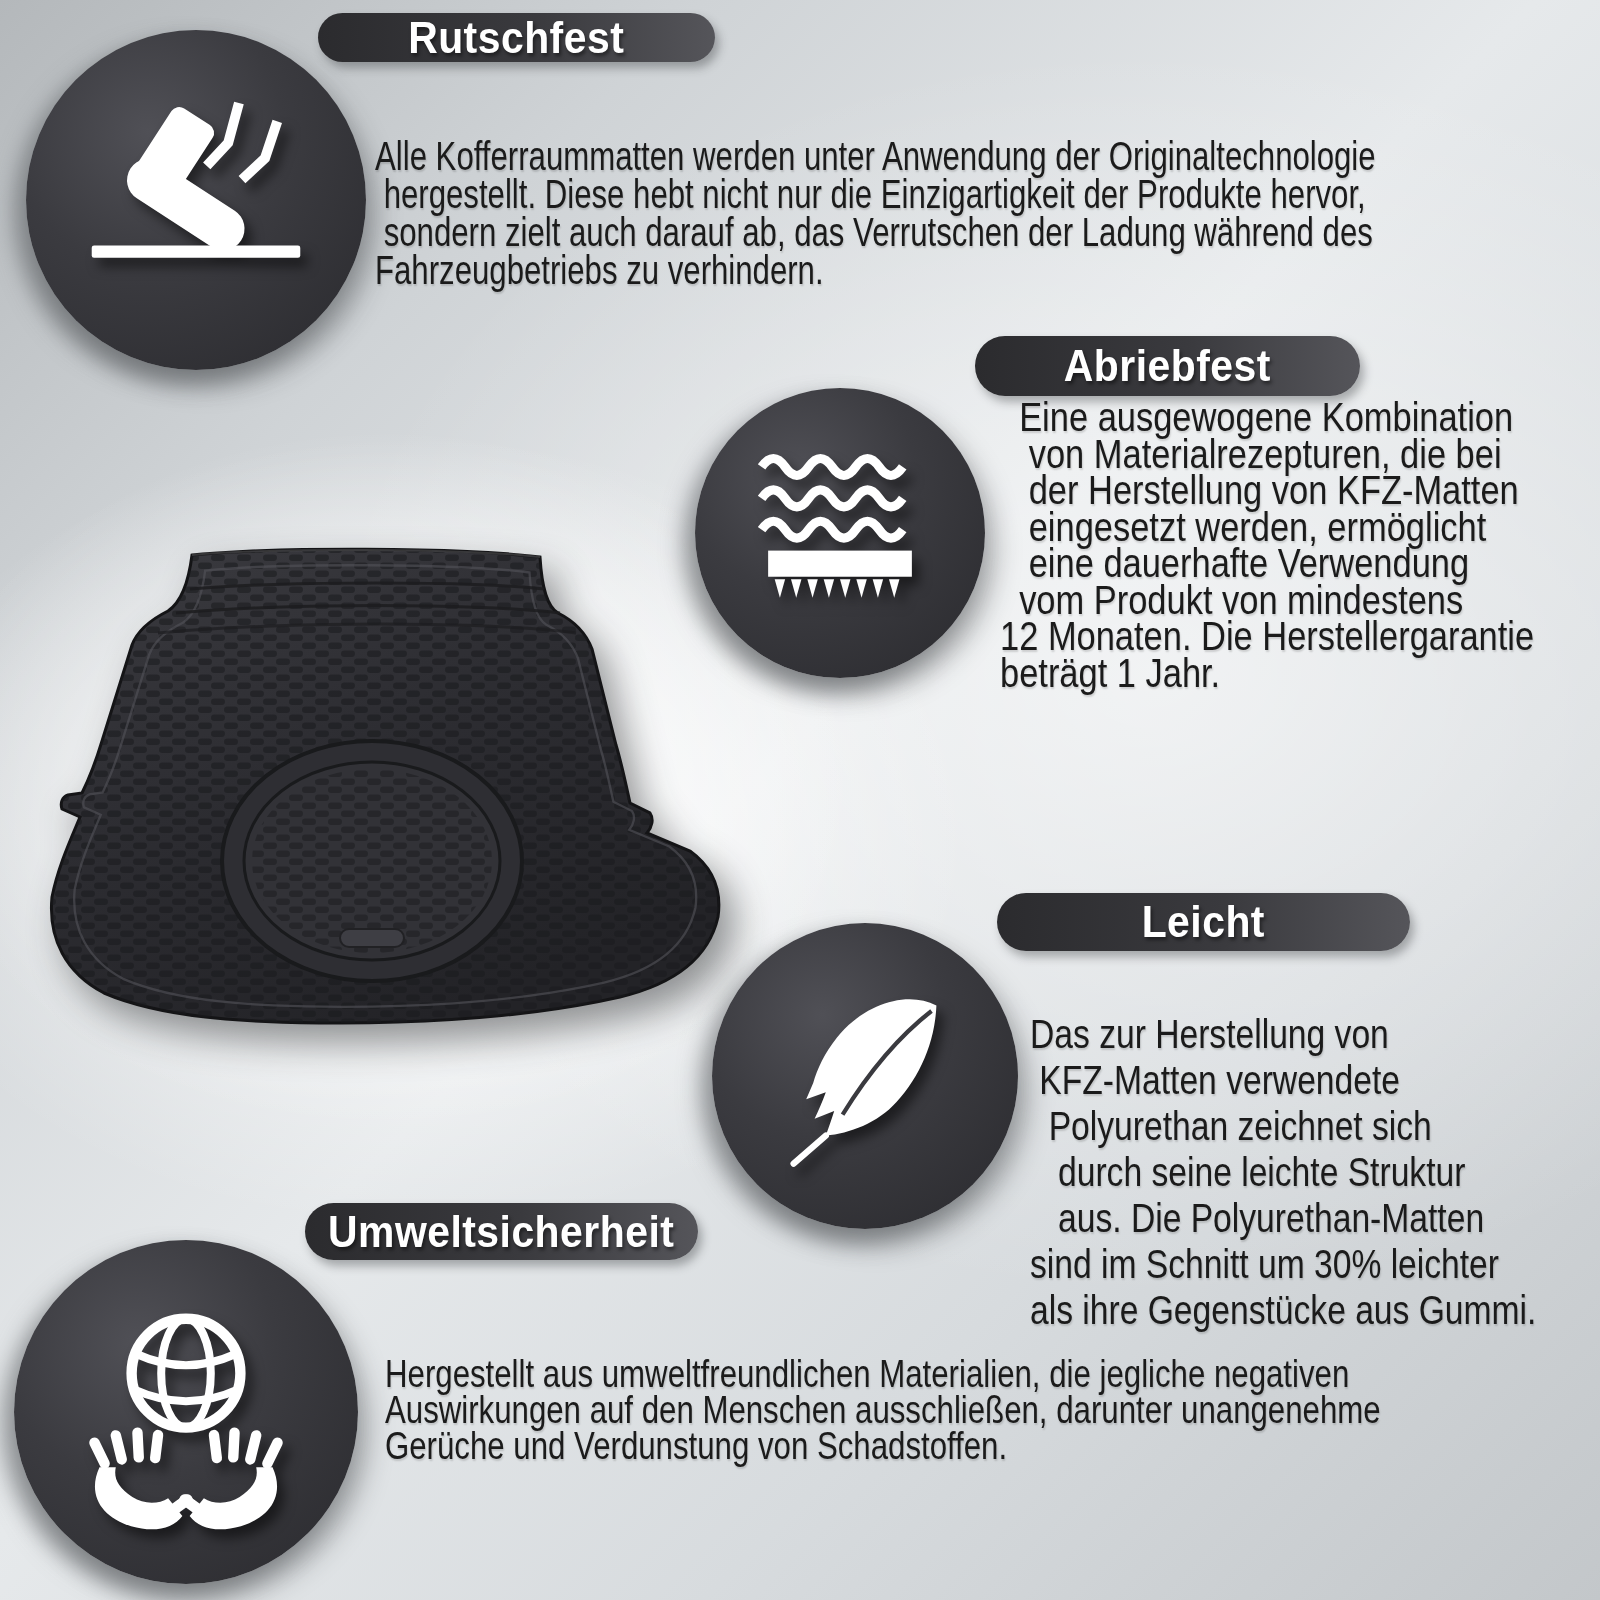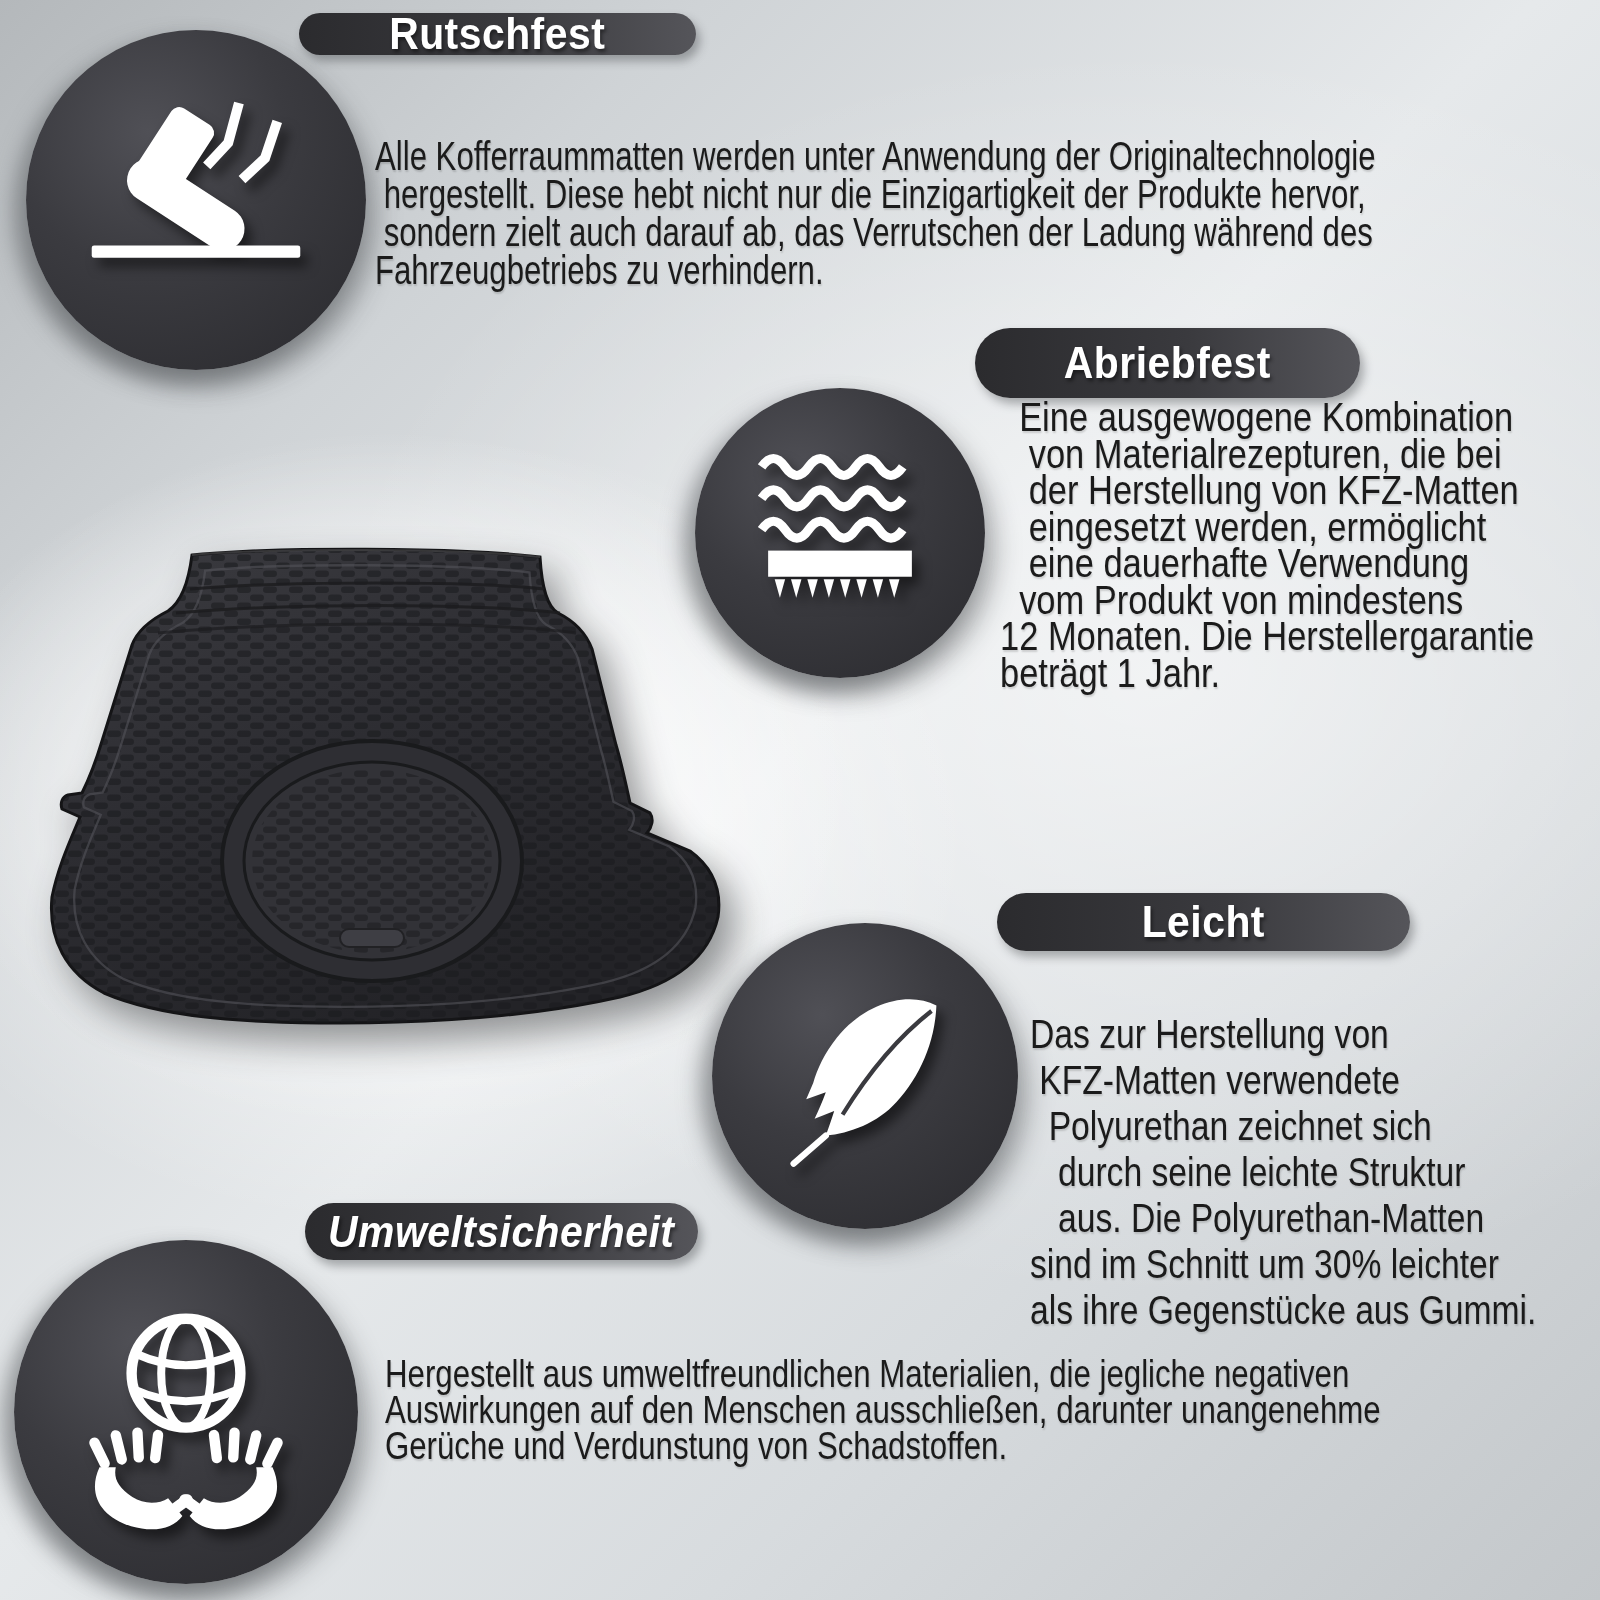--- a/index.html
+++ b/index.html
@@ -23,24 +23,24 @@
   .c2{left:695px;top:388px;width:290px;height:290px;}
   .c3{left:712px;top:923px;width:306px;height:306px;}
   .c4{left:14px;top:1240px;width:344px;height:344px;}
   
   .pill{position:absolute;z-index:3;border-radius:999px;
     background:linear-gradient(90deg,#2b2b2e 0%,#3a3a3e 55%,#55555a 100%);
     box-shadow:4px 6px 10px rgba(40,42,46,.35);
     display:flex;align-items:center;justify-content:center;}
   .pill span{color:#fff;font-weight:bold;font-size:44px;letter-spacing:.5px;
     transform:scaleX(.93);text-shadow:2px 3px 4px rgba(0,0,0,.45);white-space:nowrap;}
-  .pl1{left:299px;top:13px;width:397px;height:42px;text-align:right;}
-  .pl2{left:975px;top:328px;width:385px;height:70px;}
+  .pl1{left:318px;top:13px;width:397px;height:49px;text-align:right;}
+  .pl2{left:975px;top:336px;width:385px;height:60px;}
   .pl3{left:997px;top:893px;width:413px;height:58px;}
-  .pl4{left:305px;top:1203px;width:393px;height:57px;font-style:italic;}
+  .pl4{left:305px;top:1203px;width:393px;height:57px;}
   
   .para{position:absolute;z-index:3;color:#1b1b1b;white-space:pre;
     transform-origin:left top;text-shadow:1px 2px 2px rgba(0,0,0,.15);}
   .para1{left:375px;top:137px;font-size:41px;line-height:38px;transform:scaleX(.76);}
   .para2{left:1000px;top:399px;font-size:41px;line-height:36.5px;transform:scaleX(.84);}
   .para3{left:1030px;top:1011px;font-size:41px;line-height:46px;transform:scaleX(.82);}
   .para4{left:385px;top:1356px;font-size:39px;line-height:36px;transform:scaleX(.80);}
   
   .mat{position:absolute;z-index:2;left:40px;top:545px;width:690px;height:480px;}
   .mat svg{filter:drop-shadow(14px 18px 18px rgba(22,24,26,.45));}

